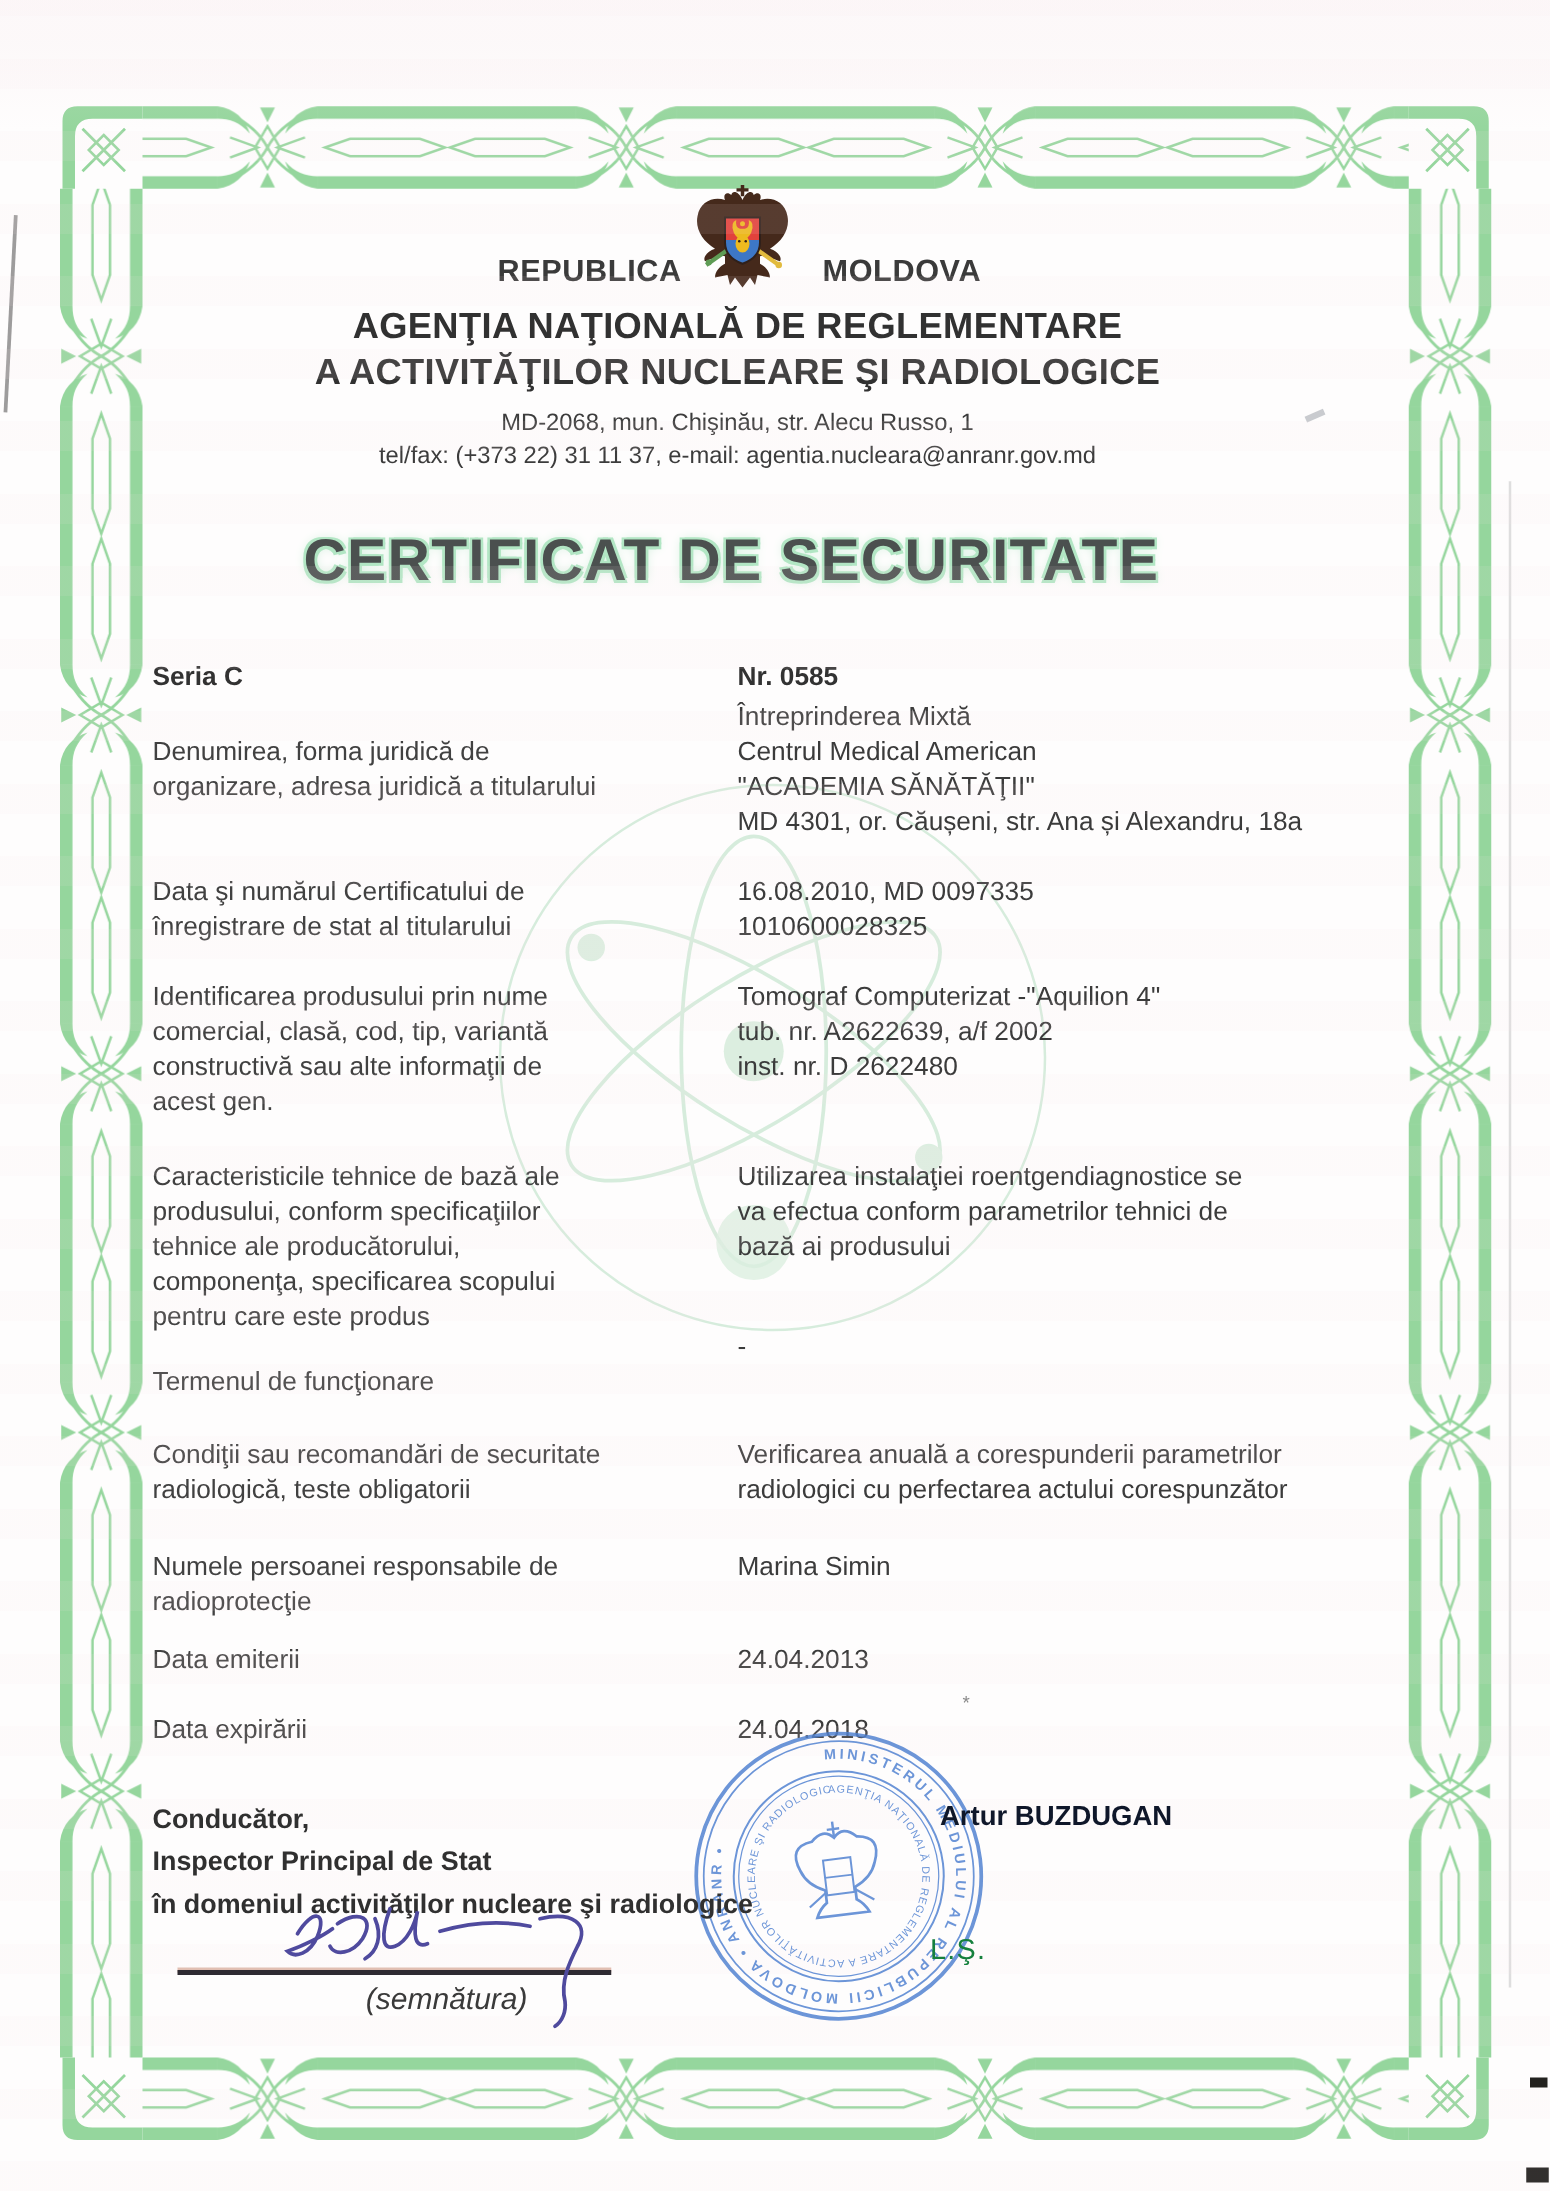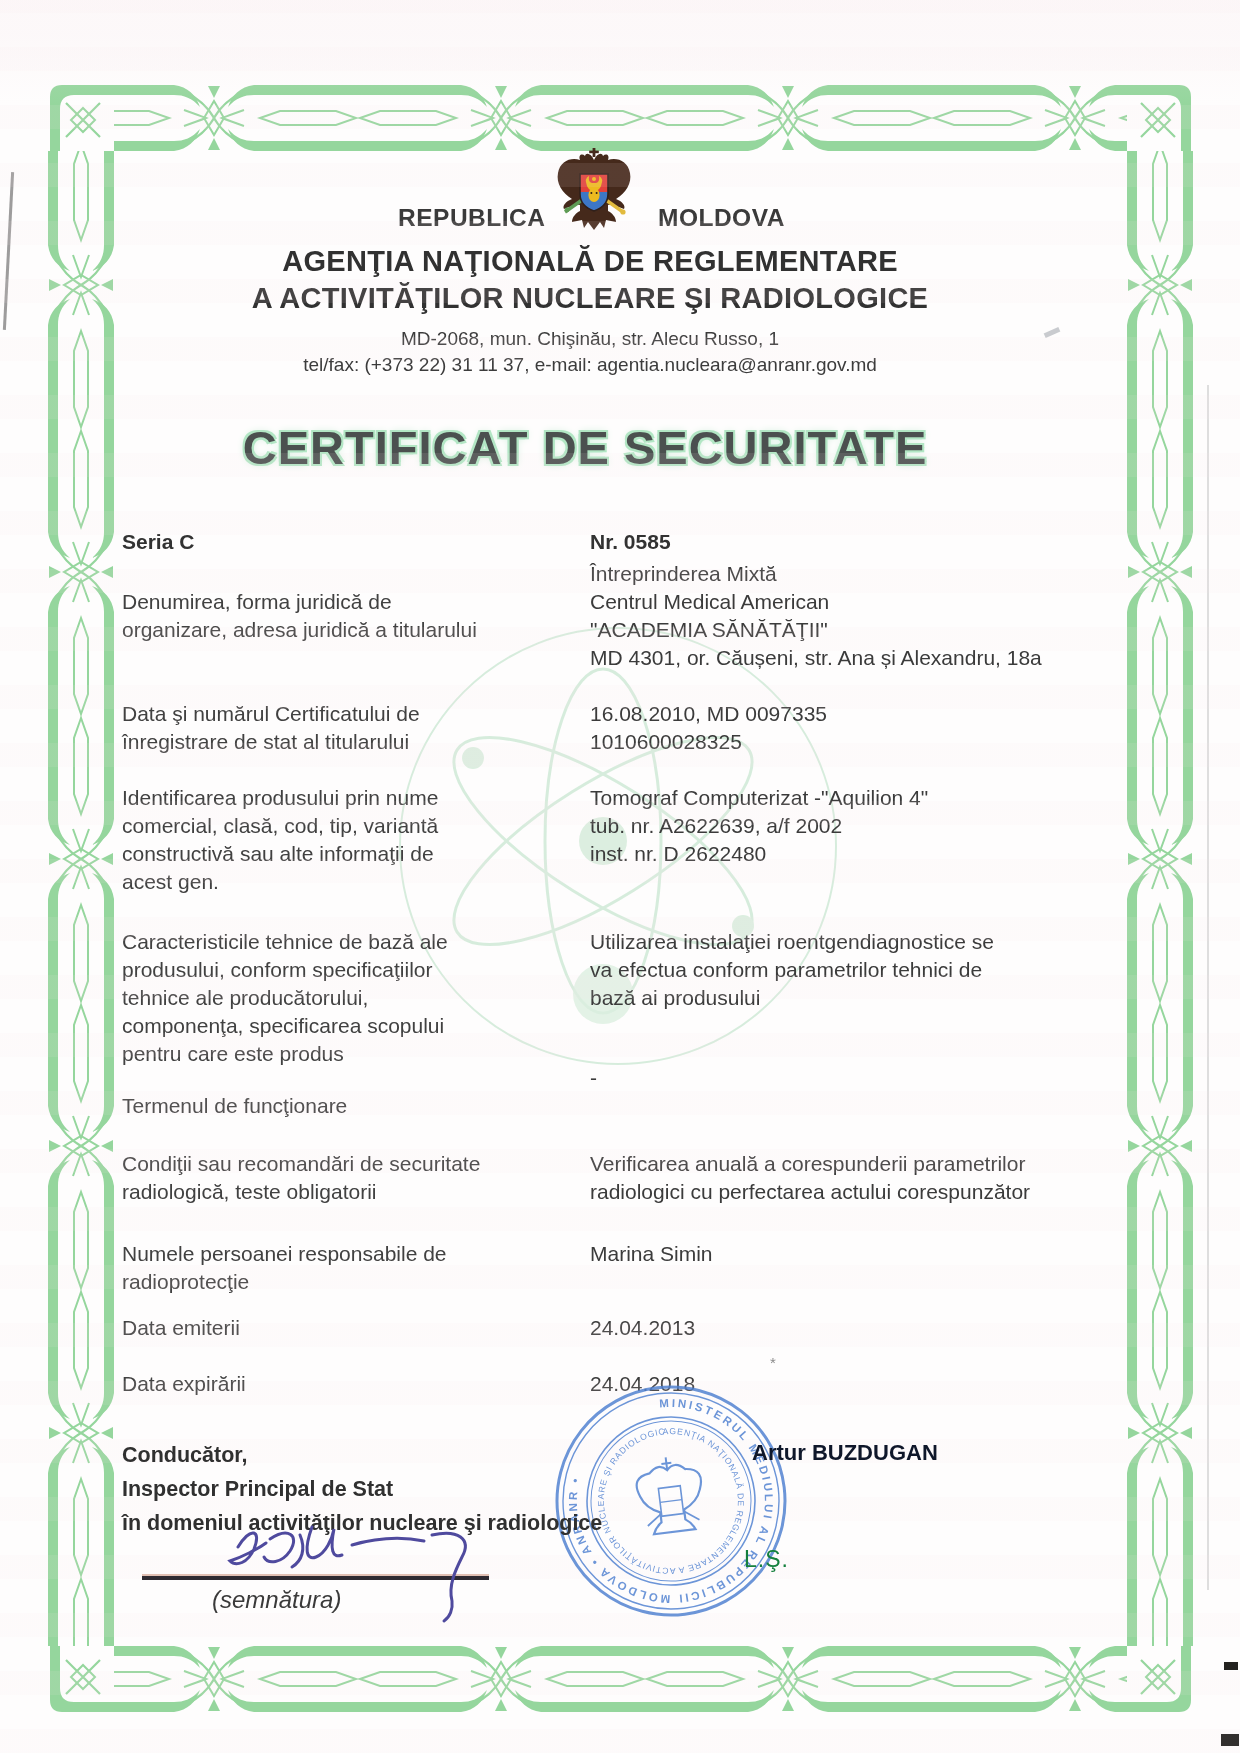--- a/index.html
+++ b/index.html
@@ -37,21 +37,21 @@
   .lbl{width:468px;color:#414141;}
   .val{flex:1;position:relative;color:#3b3b3b;}
   .bold{font-weight:bold;color:#323232;}
   .up28{top:-28px;}
 
   
   .footer-left{left:122px;top:1438px;font-size:21.5px;font-weight:bold;line-height:34px;color:#303030;z-index:3;}
   .signatory{left:752px;top:1440px;font-size:22px;font-weight:bold;color:#0f172a;z-index:3;}
   .seal-abbr{left:744px;top:1546px;font-size:23px;color:#15803d;z-index:3;letter-spacing:1px;}
   .sig-line{left:142px;top:1576px;width:347px;height:4px;background:#2e2a31;z-index:2;box-shadow:0 -2px 0 rgba(190,120,90,.45);}
-  .sig-caption{left:212px;top:1586px;width:210px;text-align:left;font-style:italic;font-size:24px;color:#3a3a3a;z-index:3;}
+  .sig-caption{left:212px;top:1586px;width:210px;text-align:right;font-style:italic;font-size:24px;color:#3a3a3a;z-index:3;}
   .expiry-mark{left:770px;top:1354px;font-size:15px;color:#8a8a8a;z-index:2;letter-spacing:2px;}
 
   
   .edge-line-right{left:1207px;top:385px;width:2px;height:1205px;background:#d0d0d0;opacity:.7;}
   .sliver-left{left:7px;top:172px;width:3px;height:158px;background:#4c4c4c;opacity:.55;transform:rotate(3deg);}
   .mark-top{left:1044px;top:330px;width:16px;height:5px;background:#939aa2;opacity:.5;transform:rotate(-24deg);}
   .mark-br1{left:1224px;top:1662px;width:14px;height:8px;background:#23221f;}
   .mark-br2{left:1221px;top:1734px;width:18px;height:12px;background:#1c1b19;}
 
   .stamp-wrap{left:552px;top:1382px;width:238px;height:238px;opacity:.82;transform:rotate(-7deg);z-index:1;}

